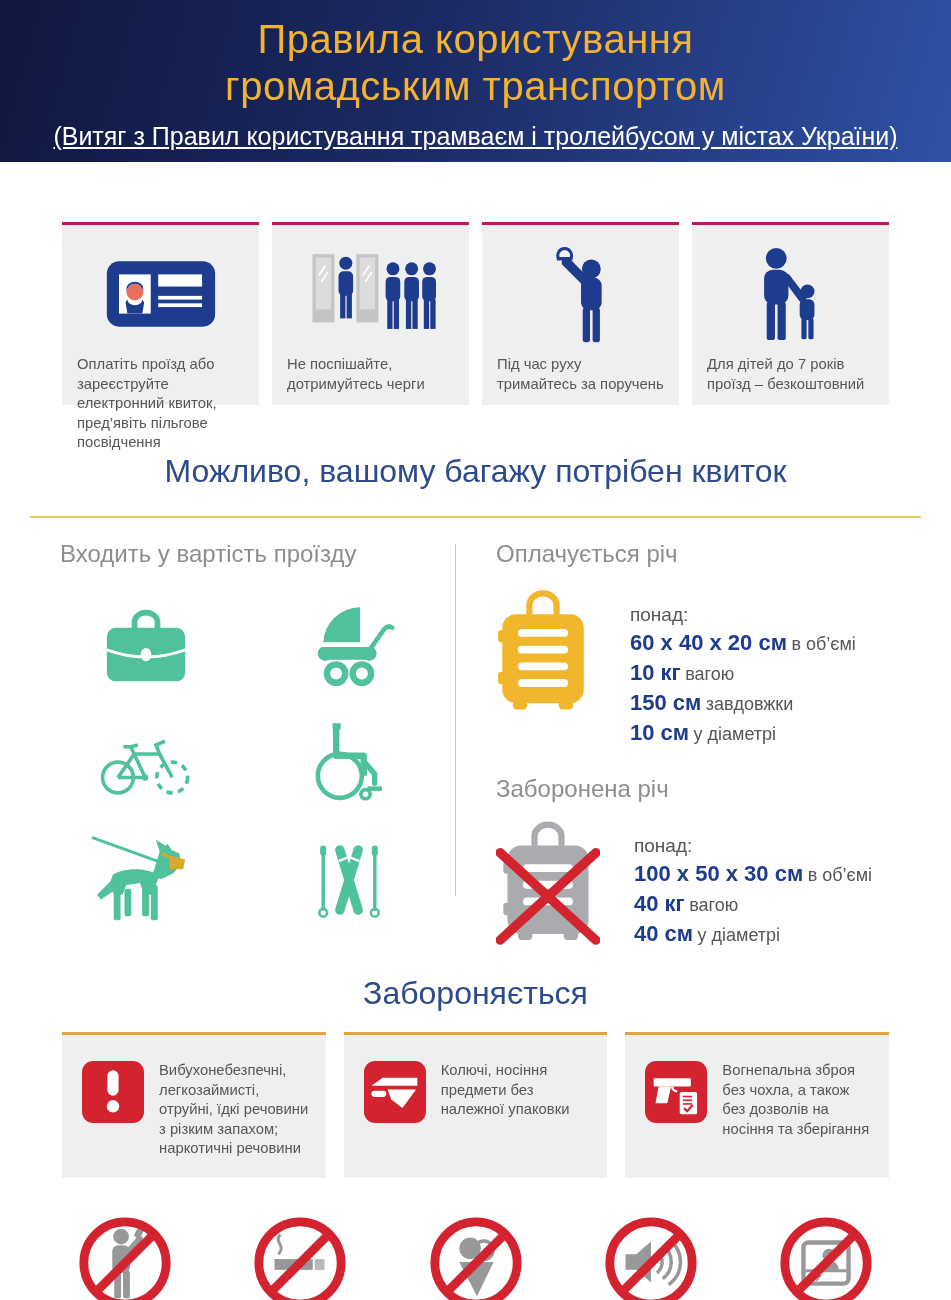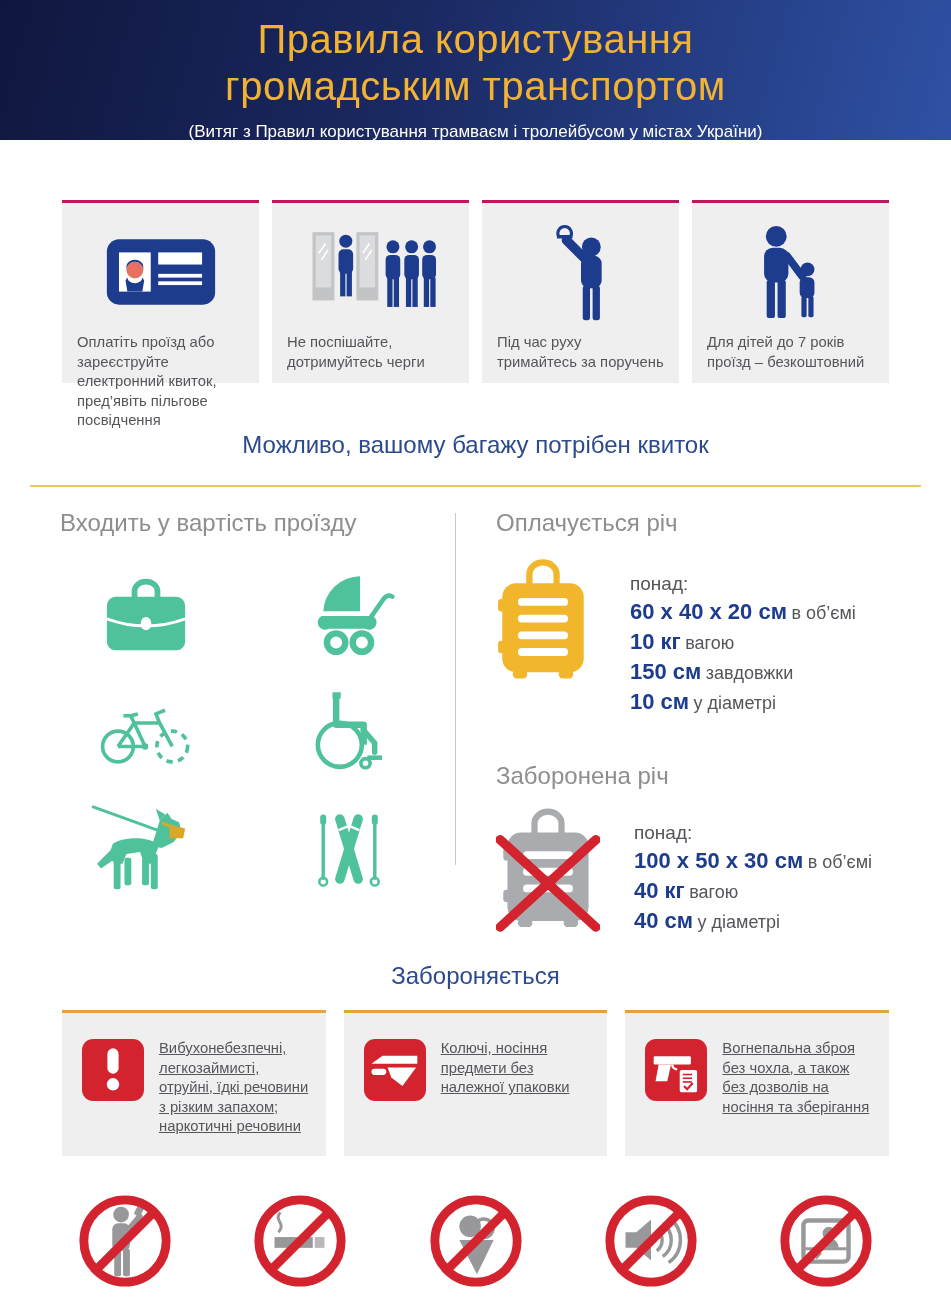--- a/index.html
+++ b/index.html
@@ -5,45 +5,45 @@
   html,body{margin:0;padding:0;}
   body{
     width:951px;min-height:1300px;background:#ffffff;
     font-family:"Liberation Sans", sans-serif;
     -webkit-font-smoothing:antialiased;
   }
   .page{width:951px;height:1300px;overflow:hidden;position:relative;}
 
   
   .hero{
-    height:140px;
+    height:162px;
     background:linear-gradient(105deg,#10173f 0%,#1b2a63 45%,#2f51a5 100%);
     text-align:center;padding-top:16px;box-sizing:border-box;
   }
   .hero-title{
     color:#f2b233;font-size:40px;line-height:1.17;font-weight:400;
     letter-spacing:.5px;
   }
-  .hero-sub{color:#ffffff;font-size:17px;margin-top:12px;font-weight:400;}
+  .hero-sub{color:#ffffff;font-size:25px;margin-top:12px;font-weight:400;text-decoration:underline;}
 
   
   .rules-row{display:flex;gap:13px;margin:60px 62px 0;}
   .rule-card{
     flex:1;background:#efeff0;border-top:3px solid #be185d;
     display:flex;flex-direction:column;height:183px;box-sizing:border-box;
   }
   .rule-icon{flex:0 0 118px;display:flex;align-items:center;justify-content:center;padding-top:10px;}
   .rule-text{
     padding:2px 15px 14px;font-size:14.8px;color:#55565a;line-height:1.32;
     margin-top:auto;
   }
 
   
   .section-title{
-    text-align:center;color:#2c4a8c;font-size:24px;font-weight:400;
+    text-align:center;color:#2c4a8c;font-size:32px;font-weight:400;
   }
   .baggage-title{margin-top:48px;}
   .gold-rule{height:2px;background:#e9c95f;margin:26px 30px 0;}
 
   
   .baggage{display:flex;margin:22px 0 0 60px;}
   .col-left{width:375px;}
   .col-heading{font-size:24px;color:#8d8e90;font-weight:400;}
   .included-grid{
     display:grid;grid-template-columns:1fr 1fr;row-gap:18px;column-gap:30px;
@@ -51,32 +51,32 @@
   }
   .included-cell{height:99px;display:flex;align-items:center;justify-content:center;}
   .v-divider{width:1px;background:#c9cacb;margin:4px 0 0 20px;height:352px;}
   .col-right{flex:1;padding-left:40px;}
   .paid-block{display:flex;gap:40px;margin-top:22px;}
   .limit-text{padding-top:14px;}
   .limit-intro{font-size:19px;color:#55565a;margin-bottom:3px;}
   .limit-line{line-height:28px;}
   .limit-value{font-size:22px;font-weight:bold;color:#1e3c8e;}
   .limit-unit{font-size:18px;color:#55565a;}
-  .banned-heading{margin-top:44px;}
+  .banned-heading{margin-top:26px;}
   .banned-block{display:flex;gap:34px;margin-top:18px;}
 
   
   .prohibited-title{margin-top:25px;}
   .prohibited-row{display:flex;gap:18px;margin:20px 62px 0;}
   .prohibited-card{
     flex:1;background:#efeff0;border-top:3px solid #e2a53b;
     display:flex;gap:15px;padding:26px 16px 20px 20px;box-sizing:border-box;height:146px;
   }
   .prohibited-icon{flex:0 0 62px;}
-  .prohibited-text{font-size:14.8px;color:#55565a;line-height:1.32;text-decoration:underline;}
+  .prohibited-text{font-size:14.8px;color:#55565a;line-height:1.32;}
 
   
   .signs-row{display:flex;margin:36px 44px 0;justify-content:space-between;}
   .sign{width:162px;display:flex;flex-direction:column;align-items:center;}
   svg{display:block;}
 </style>
 </head>
 <body>
 
 <div class="page">

